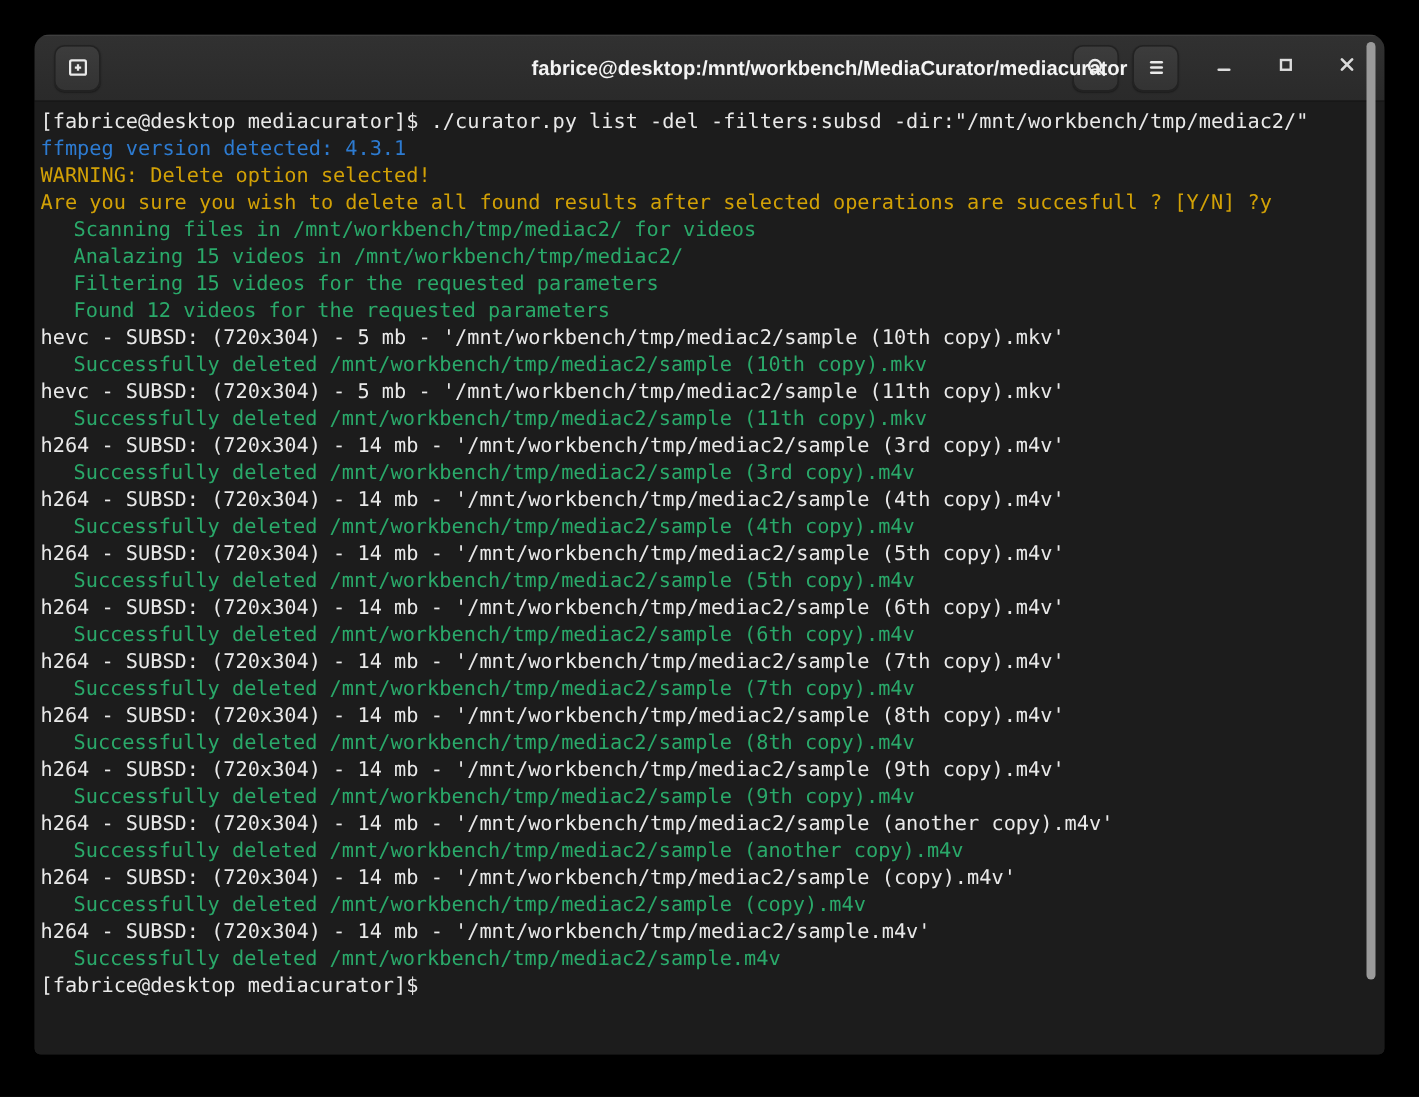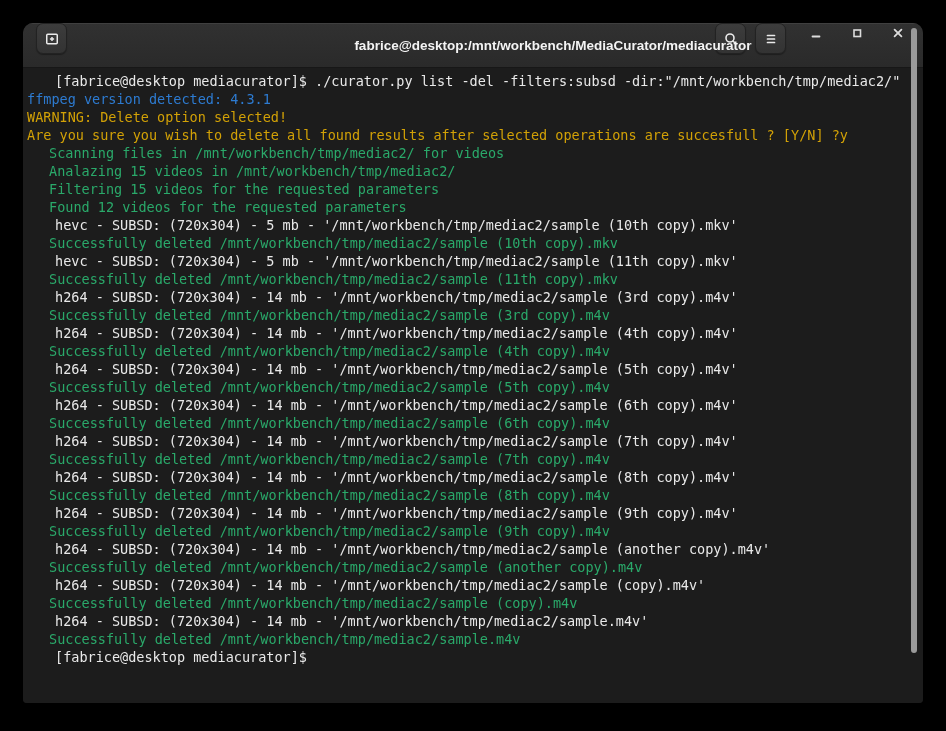--- a/index.html
+++ b/index.html
@@ -7,21 +7,21 @@
   body { font-family: "Liberation Sans", sans-serif; position: relative; }
 
   .window {
     position: absolute; left: 23px; top: 23px; width: 900px; height: 680px;
     border-radius: 10px 10px 4px 4px; overflow: hidden;
     background: var(--term-bg, #1c1c1c);
   }
 
   
   .headerbar {
-    position: relative; height: 45px; display: flex; align-items: flex-start;
+    position: relative; height: 45px; display: flex; align-items: center;
     padding: 0 13px;
     background: linear-gradient(#313131, #2a2a2a);
     border-bottom: 1px solid #171717;
     box-shadow: inset 0 1px 0 rgba(255,255,255,0.07);
   }
   .hb-btn {
     width: 31px; height: 31px; border-radius: 7px; flex: none;
     display: flex; align-items: center; justify-content: center;
     background: linear-gradient(#3c3c3c, #333333);
     border: 1px solid #222222;
@@ -46,21 +46,21 @@
   .terminal {
     position: relative; height: 635px;
     padding: 4px 20px 4px 4px;
     background: var(--term-bg, #1c1c1c);
     font-family: "DejaVu Sans Mono", monospace;
     font-size: 13.5px; line-height: 18px;
     white-space: pre-wrap; word-break: break-all;
     cursor: text;
   }
   .tline { min-height: 18px; }
-  .fg     { color: var(--fg,     #e9e9e9); margin-left: 28px; }
+  .fg     { color: var(--fg,     #e9e9e9); }
   .blue   { color: var(--blue,   #2d7bd1); }
   .yellow { color: var(--yellow, #d2a106); }
   .green  { color: var(--green,  #2aa96a); margin-left: 22px; }
 
   .scrollbar-thumb {
     position: absolute; top: 5px; right: 6px; width: 6px; height: 625px;
     border-radius: 3px; background: #9a9a9a; cursor: pointer;
   }
 </style>
 </head>

